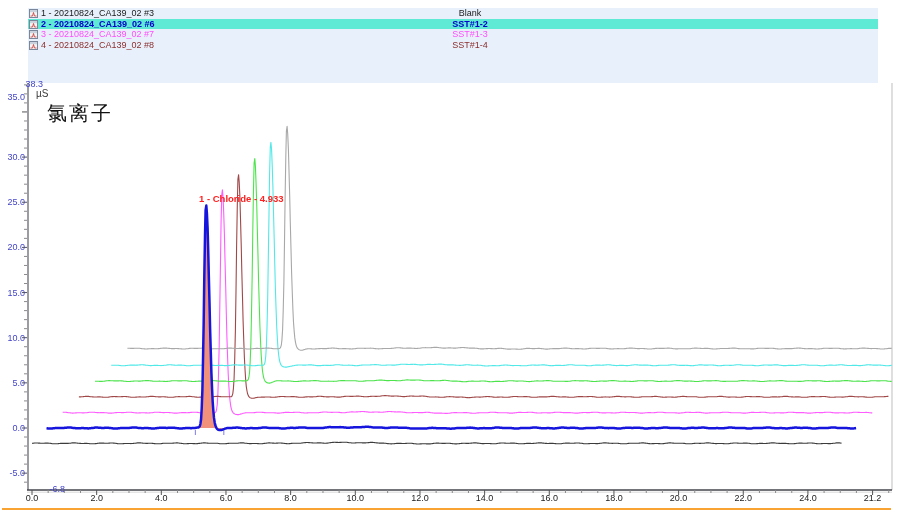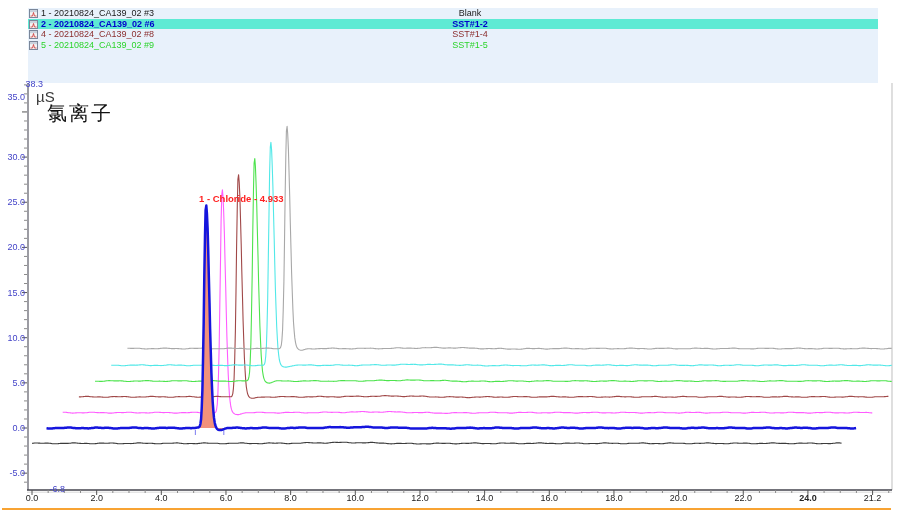--- a/index.html
+++ b/index.html
@@ -12,21 +12,21 @@
        display:flex;align-items:center;}
   .inj-row.selected{background:#5eead4;font-weight:bold;}
   .inj-icon{display:inline-block;width:9px;height:9px;margin:0 3px 0 1px;flex:0 0 auto;}
   .inj-label{display:inline-block;}
   .inj-sample{position:absolute;left:392px;width:100px;text-align:center;}
   
   #plot-area{position:absolute;left:28px;top:83px;width:864px;height:407px;background:#ffffff;}
   #chart-svg{position:absolute;left:0;top:0;width:900px;height:517px;pointer-events:none;}
   .y-tick-label{position:absolute;left:0;width:25px;text-align:right;font-size:9px;color:#4444c8;}
   .x-tick-label{position:absolute;width:30px;text-align:center;font-size:9px;color:#222;}
-  #plot-unit{position:absolute;left:36px;top:88px;font-size:15px;color:#3a3a3a;}
+  #plot-unit{position:absolute;left:36px;top:88px;font-size:10px;color:#3a3a3a;}
   #plot-title{position:absolute;left:47px;top:100px;font-size:20px;color:#111;letter-spacing:2px;}
   #peak-label{position:absolute;font-size:9.5px;font-weight:600;color:#ff2020;white-space:nowrap;}
   #active-pane-line{position:absolute;left:2px;top:508px;width:889px;height:2px;}
 </style>
 </head>
 <body>
 
 <div id="app">
   <div id="injection-list">
       <div class="inj-row">
@@ -46,31 +46,31 @@
           </svg></span>
         <span class="inj-label" style="color: rgb(0, 0, 204);">2 - 20210824_CA139_02 #6</span>
         <span class="inj-sample" style="color: rgb(0, 0, 204);">SST#1-2</span>
       </div>
       <div class="inj-row">
         <span class="inj-icon"><svg width="9" height="9" viewBox="0 0 9 9">
             <rect x="0.5" y="0.5" width="8" height="8" fill="#f4f4f4" stroke="#7a8699" stroke-width="1"></rect>
             <rect x="1" y="1" width="7" height="2.2" fill="#c9d2dd"></rect>
             <path d="M1.5 7 L3.5 7 L4.5 3.5 L5.5 7 L7.5 7" fill="none" stroke="#cc3333" stroke-width="0.8"></path>
           </svg></span>
+        <span class="inj-label" style="color: rgb(255, 76, 255);">3 - 20210824_CA139_02 #7</span>
+        <span class="inj-sample" style="color: rgb(255, 76, 255);">SST#1-3</span>
+      </div>
+      <div class="inj-row">
+        <span class="inj-icon"><svg width="9" height="9" viewBox="0 0 9 9">
+            <rect x="0.5" y="0.5" width="8" height="8" fill="#f4f4f4" stroke="#7a8699" stroke-width="1"></rect>
+            <rect x="1" y="1" width="7" height="2.2" fill="#c9d2dd"></rect>
+            <path d="M1.5 7 L3.5 7 L4.5 3.5 L5.5 7 L7.5 7" fill="none" stroke="#cc3333" stroke-width="0.8"></path>
+          </svg></span>
         <span class="inj-label" style="color: rgb(139, 46, 46);">4 - 20210824_CA139_02 #8</span>
         <span class="inj-sample" style="color: rgb(139, 46, 46);">SST#1-4</span>
-      </div>
-      <div class="inj-row">
-        <span class="inj-icon"><svg width="9" height="9" viewBox="0 0 9 9">
-            <rect x="0.5" y="0.5" width="8" height="8" fill="#f4f4f4" stroke="#7a8699" stroke-width="1"></rect>
-            <rect x="1" y="1" width="7" height="2.2" fill="#c9d2dd"></rect>
-            <path d="M1.5 7 L3.5 7 L4.5 3.5 L5.5 7 L7.5 7" fill="none" stroke="#cc3333" stroke-width="0.8"></path>
-          </svg></span>
-        <span class="inj-label" style="color: rgb(43, 212, 43);">5 - 20210824_CA139_02 #9</span>
-        <span class="inj-sample" style="color: rgb(43, 212, 43);">SST#1-5</span>
       </div>
     </div>
 
   <div id="plot-area"></div>
   <svg id="chart-svg" viewBox="0 0 900 517" xmlns="http://www.w3.org/2000/svg">
       <line x1="28" y1="83" x2="28" y2="490" stroke="#5a5a66" stroke-width="1.2"></line>
       <line x1="892" y1="83" x2="892" y2="490" stroke="#c9c9c9" stroke-width="1.2"></line>
       <line x1="27" y1="490" x2="892" y2="490" stroke="#44444e" stroke-width="1.4"></line>
       <line x1="27" y1="492.2" x2="892" y2="492.2" stroke="#d9d9d9" stroke-width="1"></line>
       <line x1="32" y1="490" x2="32" y2="495" stroke="#555" stroke-width="1"></line>
@@ -194,21 +194,21 @@
       <div class="x-tick-label" style="left: 146.32px; top: 493px;">4.0</div>
       <div class="x-tick-label" style="left: 210.98px; top: 493px;">6.0</div>
       <div class="x-tick-label" style="left: 275.64px; top: 493px;">8.0</div>
       <div class="x-tick-label" style="left: 340.3px; top: 493px;">10.0</div>
       <div class="x-tick-label" style="left: 404.96px; top: 493px;">12.0</div>
       <div class="x-tick-label" style="left: 469.62px; top: 493px;">14.0</div>
       <div class="x-tick-label" style="left: 534.28px; top: 493px;">16.0</div>
       <div class="x-tick-label" style="left: 598.94px; top: 493px;">18.0</div>
       <div class="x-tick-label" style="left: 663.6px; top: 493px;">20.0</div>
       <div class="x-tick-label" style="left: 728.26px; top: 493px;">22.0</div>
-      <div class="x-tick-label" style="left: 792.92px; top: 493px; font-weight: bold;">24.0</div>
+      <div class="x-tick-label" style="left: 792.92px; top: 493px;">24.0</div>
       <div class="x-tick-label" style="left: 857.58px; top: 493px;">21.2</div>
       <div class="y-tick-label" style="left: 0px; top: 468.15px;">-5.0</div>
       <div class="y-tick-label" style="left: 0px; top: 423px;">0.0</div>
       <div class="y-tick-label" style="left: 0px; top: 377.85px;">5.0</div>
       <div class="y-tick-label" style="left: 0px; top: 332.7px;">10.0</div>
       <div class="y-tick-label" style="left: 0px; top: 287.55px;">15.0</div>
       <div class="y-tick-label" style="left: 0px; top: 242.4px;">20.0</div>
       <div class="y-tick-label" style="left: 0px; top: 197.25px;">25.0</div>
       <div class="y-tick-label" style="left: 0px; top: 152.1px;">30.0</div>
       <div class="y-tick-label" style="left: 0px; top: 92px;">35.0</div>

